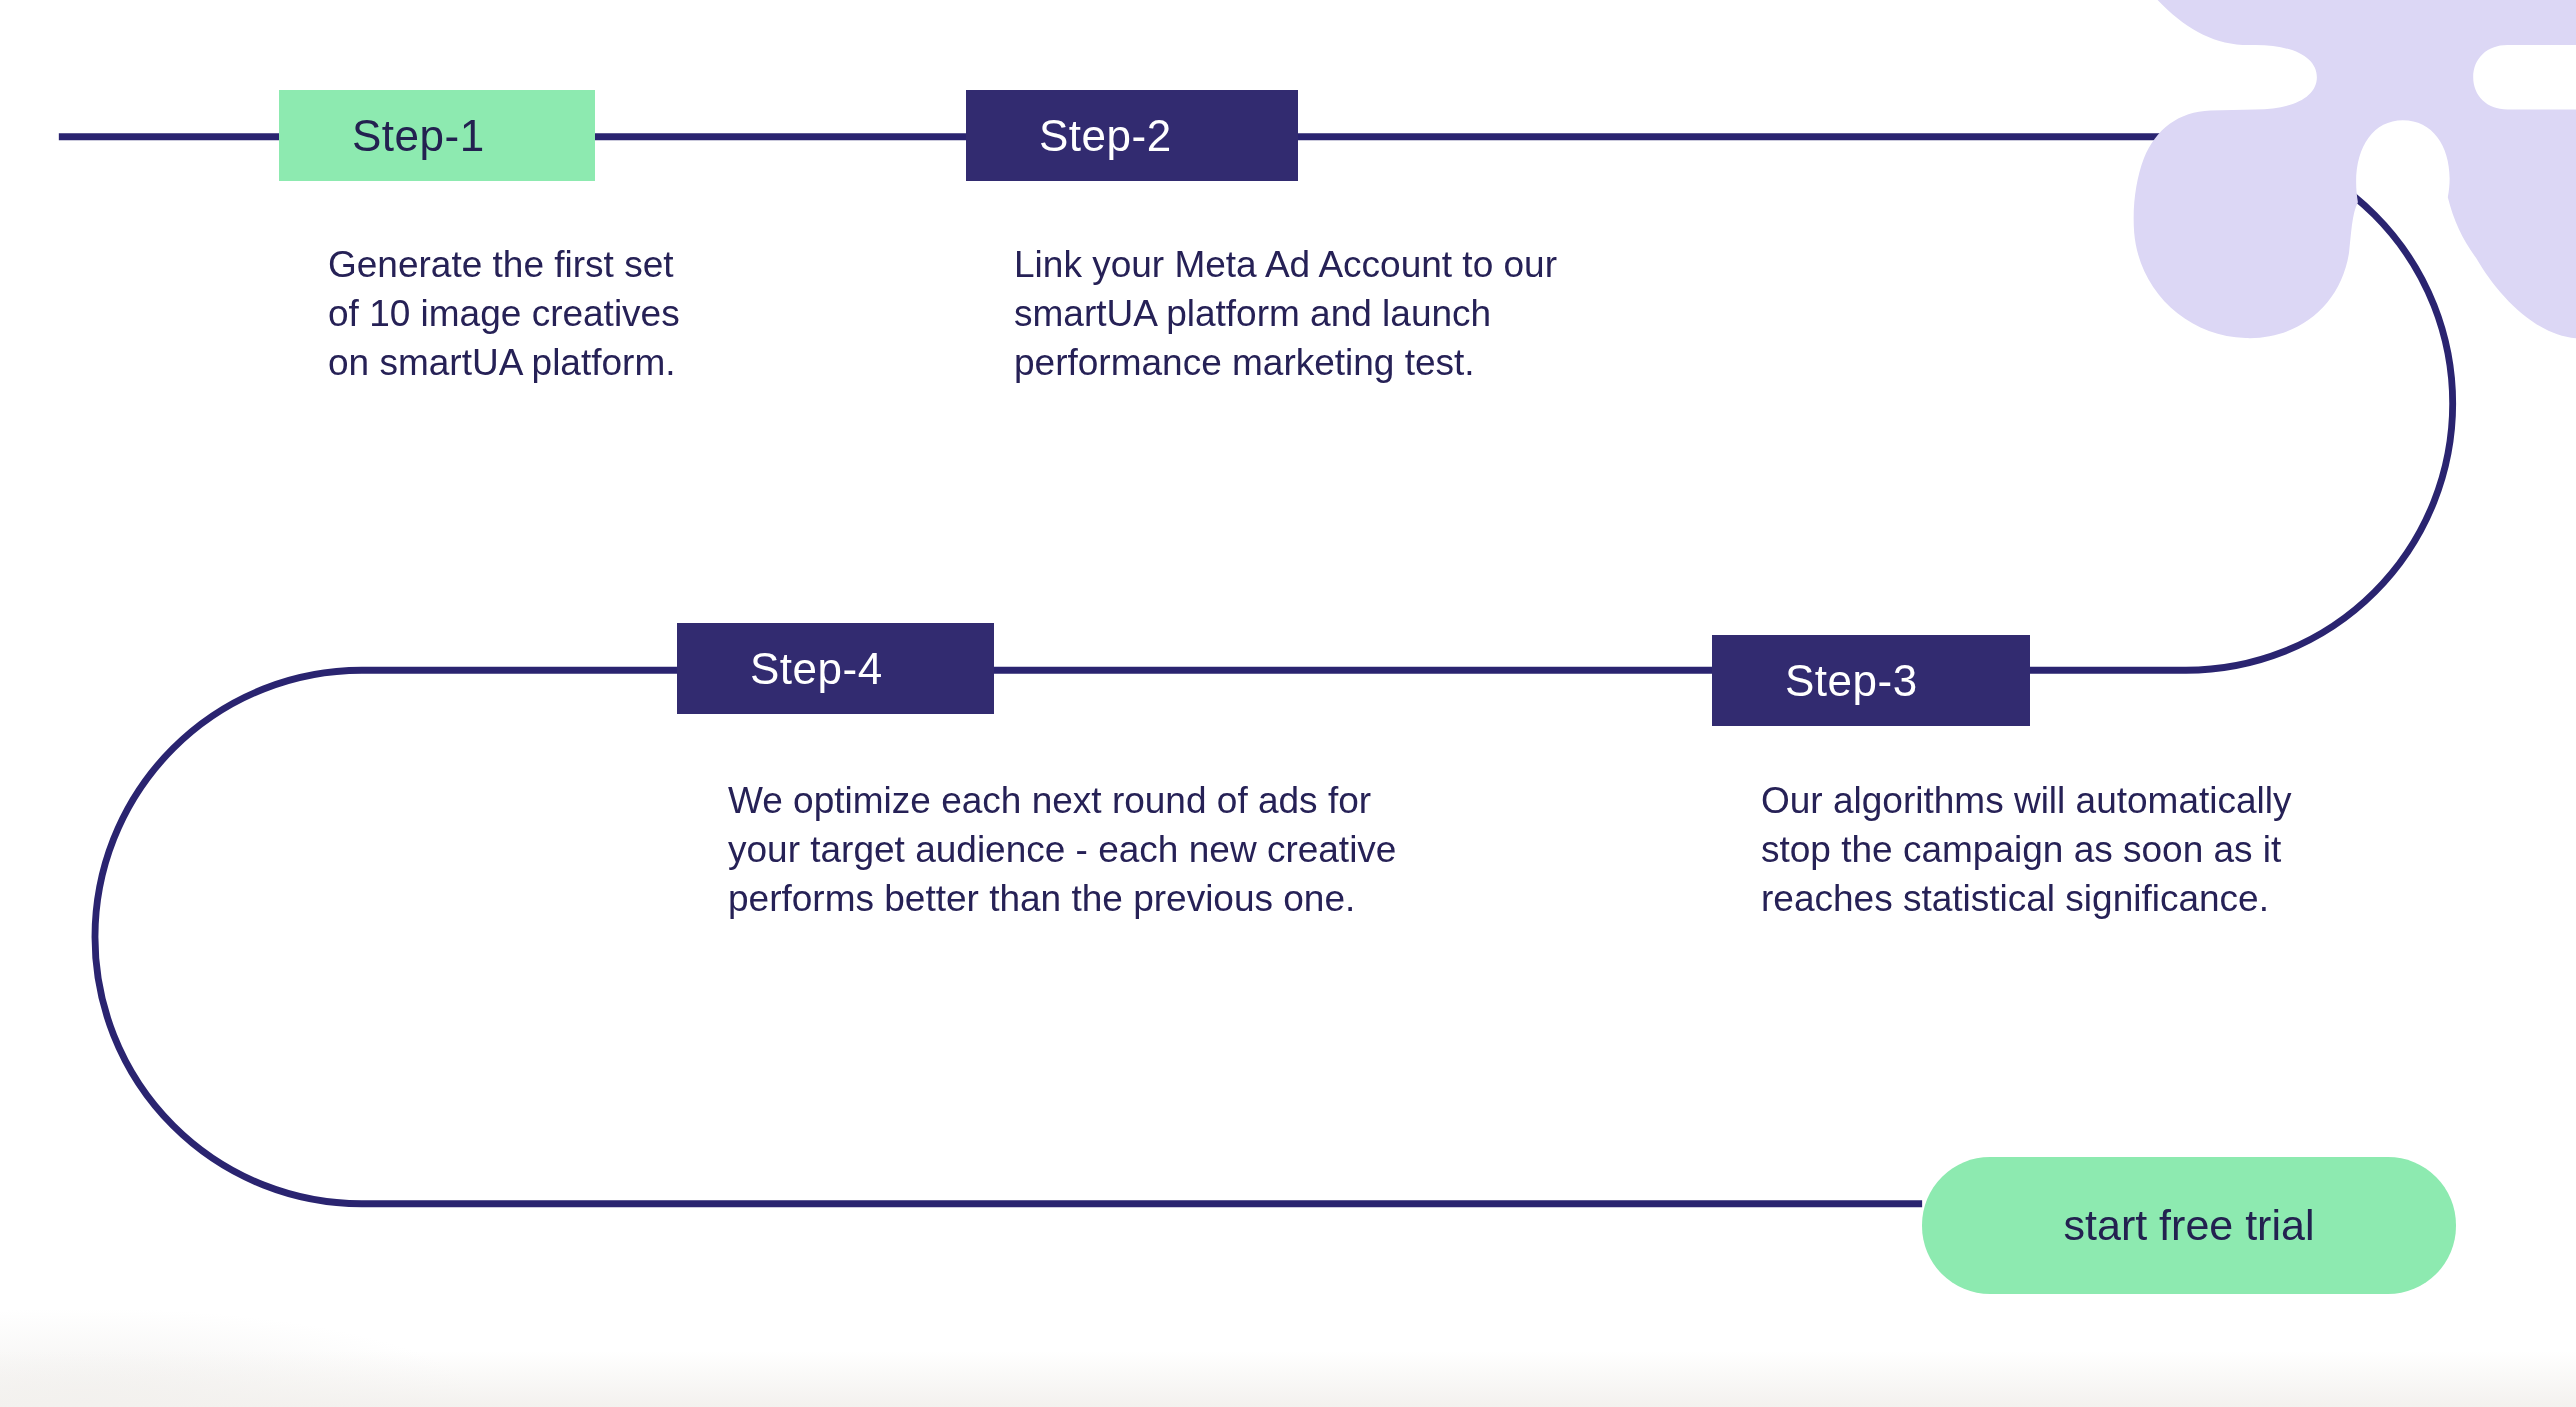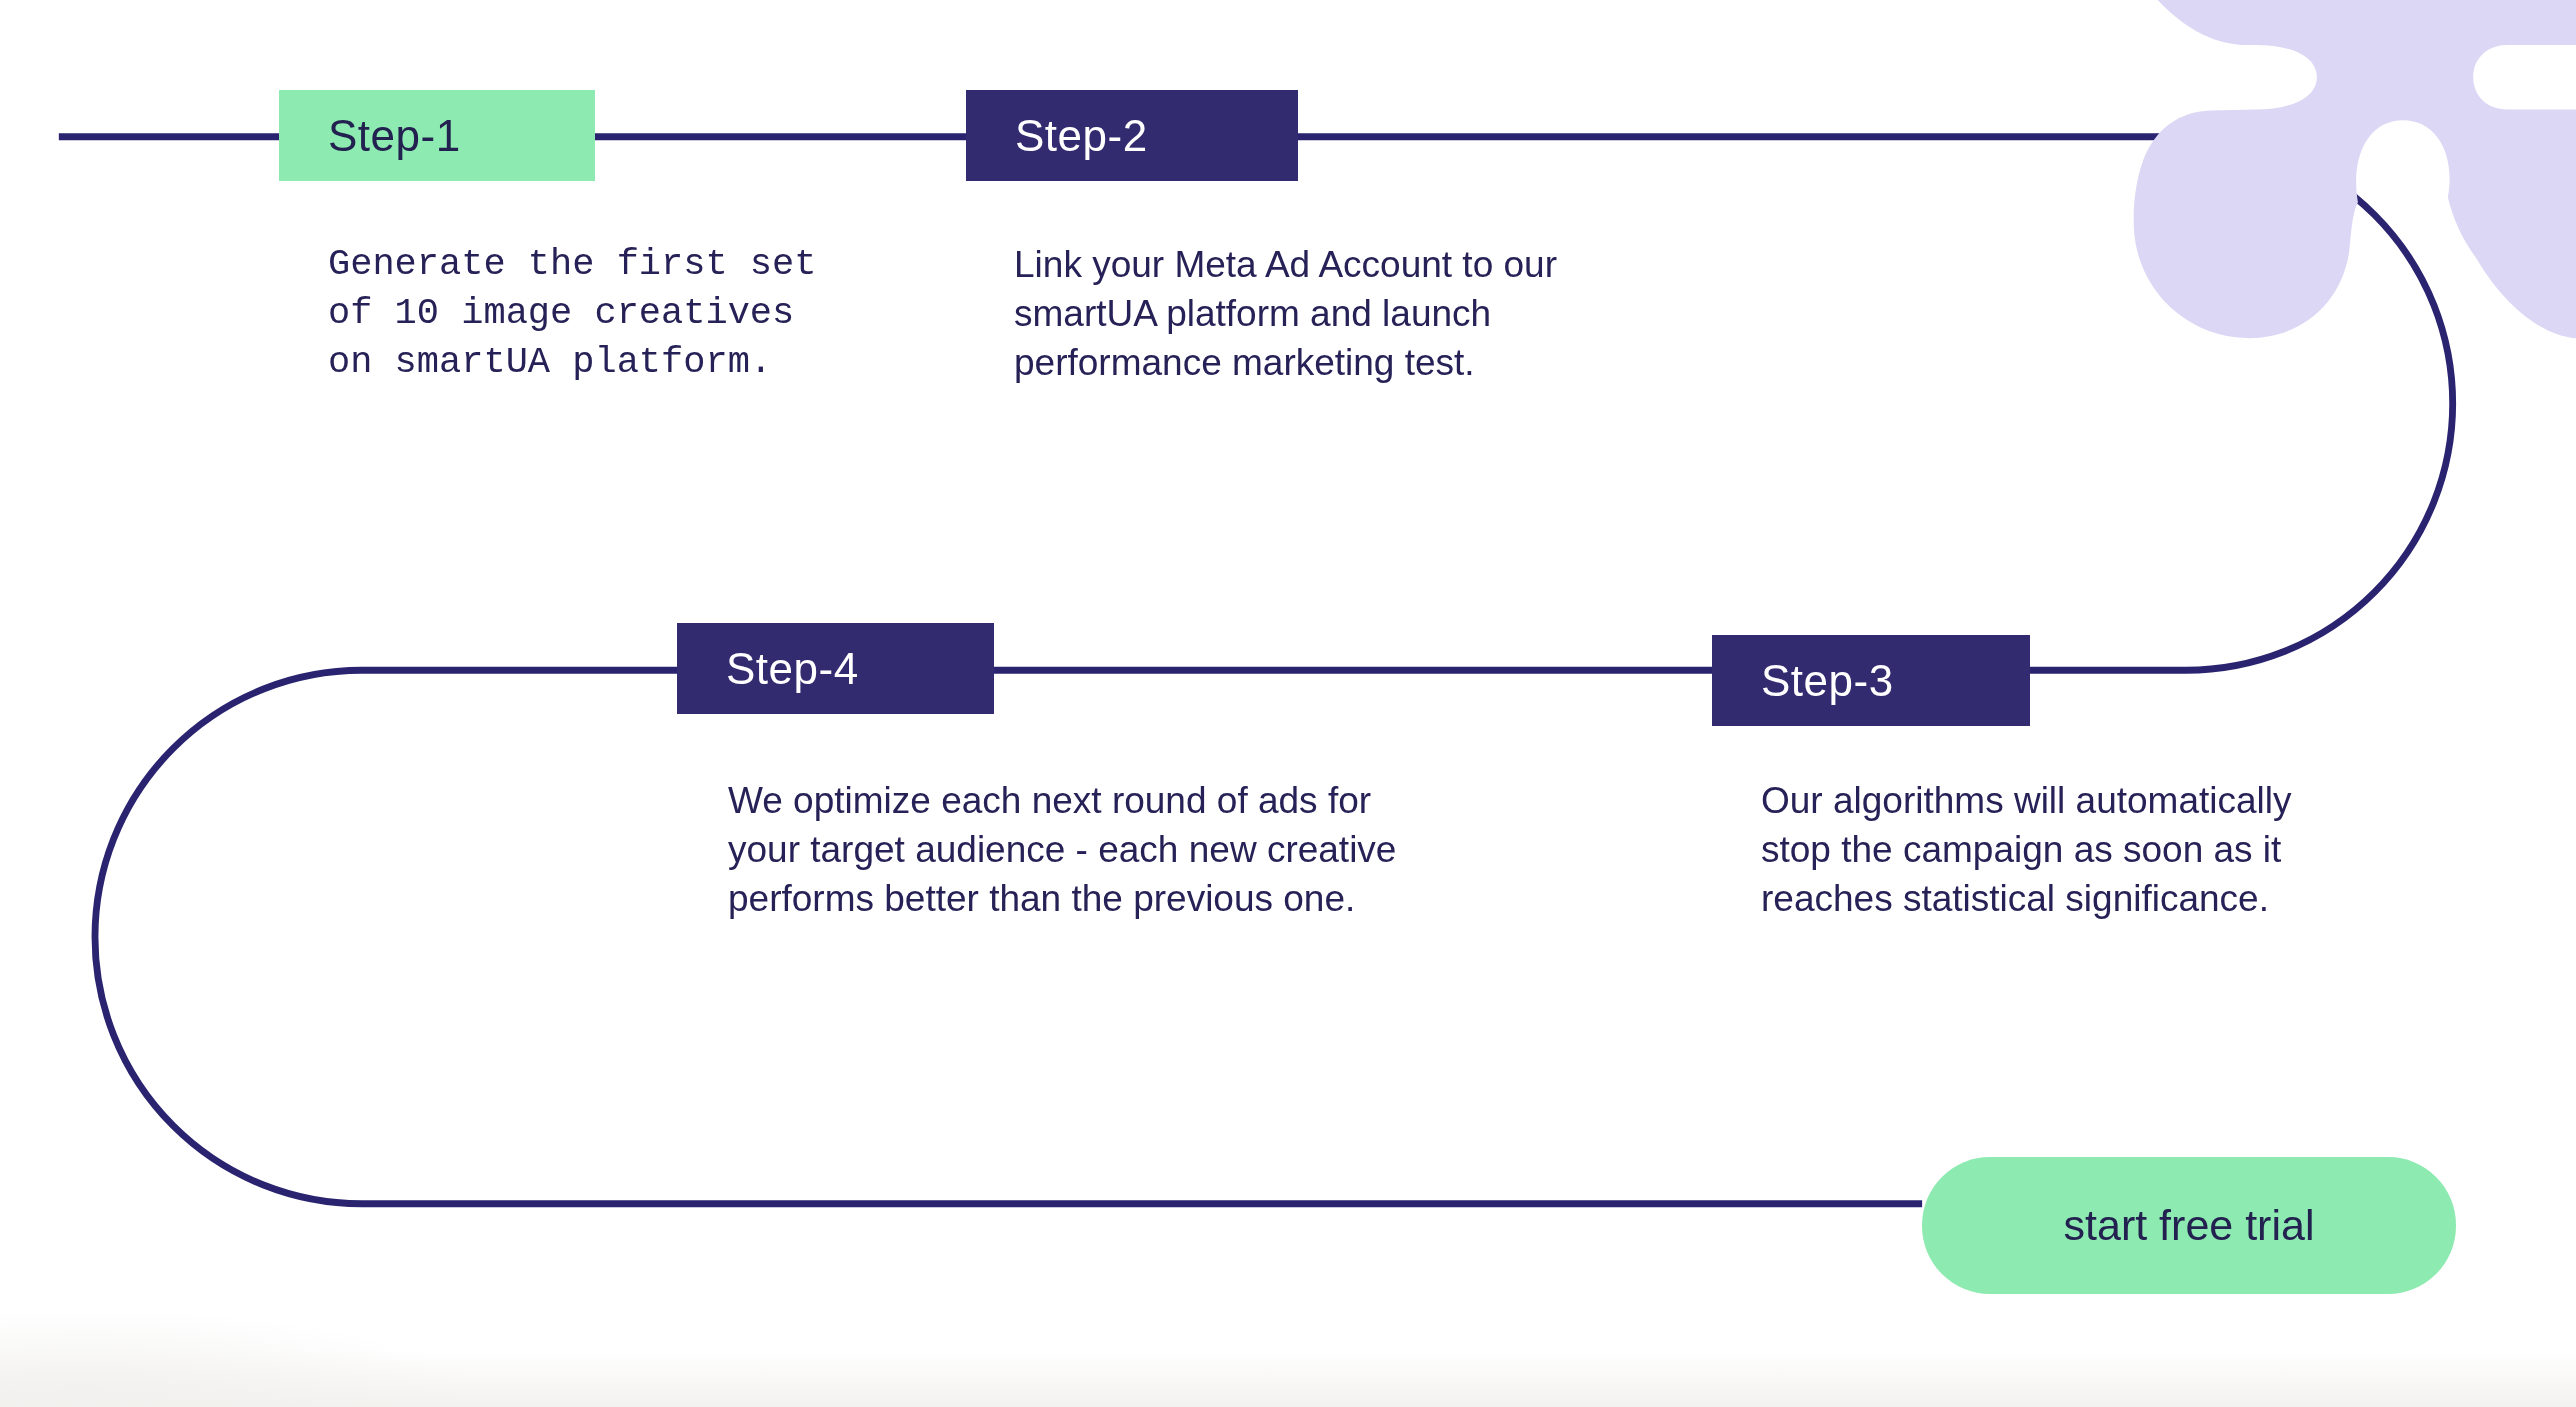--- a/index.html
+++ b/index.html
@@ -8,21 +8,21 @@
     width:2576px;height:1407px;
     overflow:hidden;
     background:#ffffff;
     font-family:"Liberation Sans", sans-serif;
   }
   .layer-svg{position:absolute;left:0;top:0;width:2576px;height:1407px;}
   .step-box{
     position:absolute;
     height:91px;
     line-height:91px;
-    padding-left:49px;
+    padding-left:73px;
     box-sizing:border-box;
     font-size:44px;
     font-weight:500;
     letter-spacing:0.5px;
     white-space:nowrap;
   }
   .step-box.navy{background:#322b70;color:#ffffff;}
   .step-box.green{background:#8deab0;color:#232150;}
   .step-desc{
     position:absolute;
@@ -55,21 +55,21 @@
     background:radial-gradient(70% 90% at 18% 95%, rgba(208,203,197,0.28), rgba(208,203,197,0) 70%);
     pointer-events:none;
   }
   
   #box-step1{left:279px;top:90px;width:316px;}
   #box-step2{left:966px;top:90px;width:332px;}
   #box-step4{left:677px;top:623px;width:317px;}
   #box-step3{left:1712px;top:623px;width:318px;margin-top:12px;}
   #box-step5{left:690px;top:1156px;width:317px;}
   
-  #desc-step1{left:328px;top:240px;font-family:Liberation Mono, monospace;}
+  #desc-step1{left:328px;top:240px;}
   #desc-step2{left:1014px;top:240px;}
   #desc-step4{left:728px;top:776px;}
   #desc-step3{left:1761px;top:776px;}
   #desc-step5{left:741px;top:1309px;}
 </style>
 </head>
 <body>
 
 <div class="stage">
 

